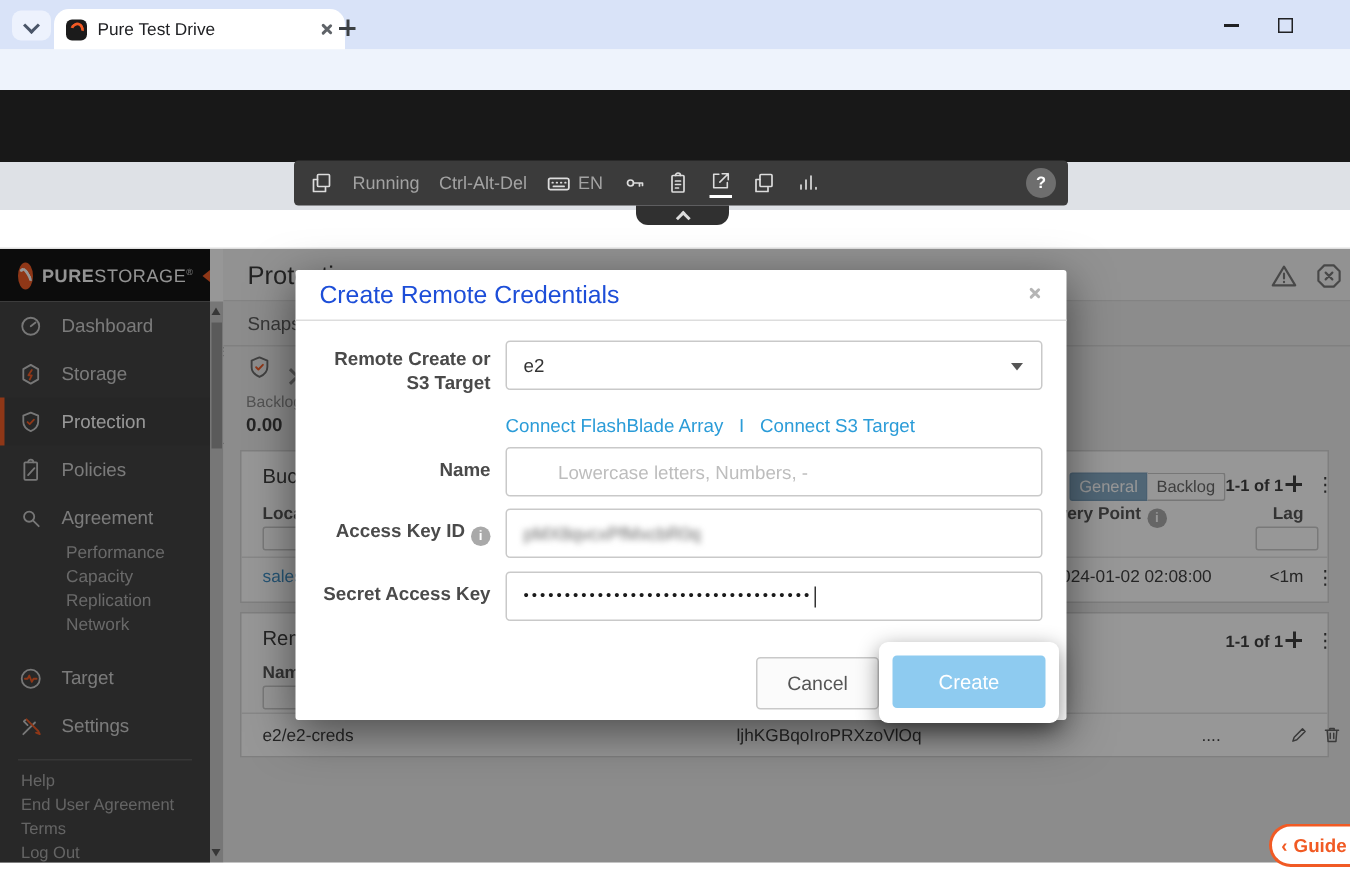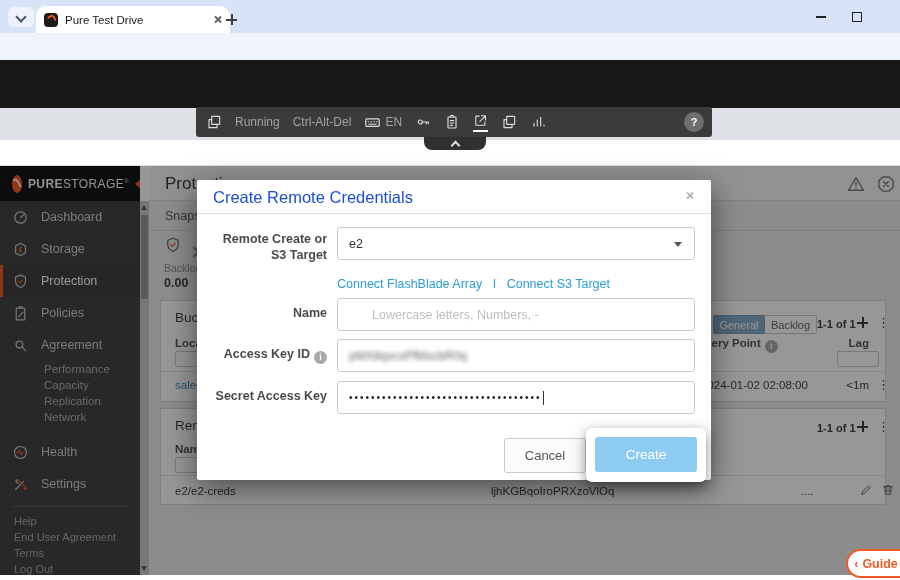--- a/index.html
+++ b/index.html
@@ -469,21 +469,21 @@
     </div>
     <div class="sb-sub">Performance</div>
     <div class="sb-sub">Capacity</div>
     <div class="sb-sub">Replication</div>
     <div class="sb-sub">Network</div>
     <div style="height:11px;"></div>
     <div class="sb-item">
       <svg class="ic" width="17" height="17">
           <use href="#i-pulse"></use>
         </svg>
-      <span class="lb">Health</span>
+      <span class="lb">Target</span>
     </div>
     <div class="sb-item">
       <svg class="ic" width="17" height="17">
           <use href="#i-tools"></use>
         </svg>
       <span class="lb">Settings</span>
     </div>
     <div class="sb-hr"></div>
     <div class="sb-foot">Help</div>
     <div class="sb-foot">End User Agreement</div>

